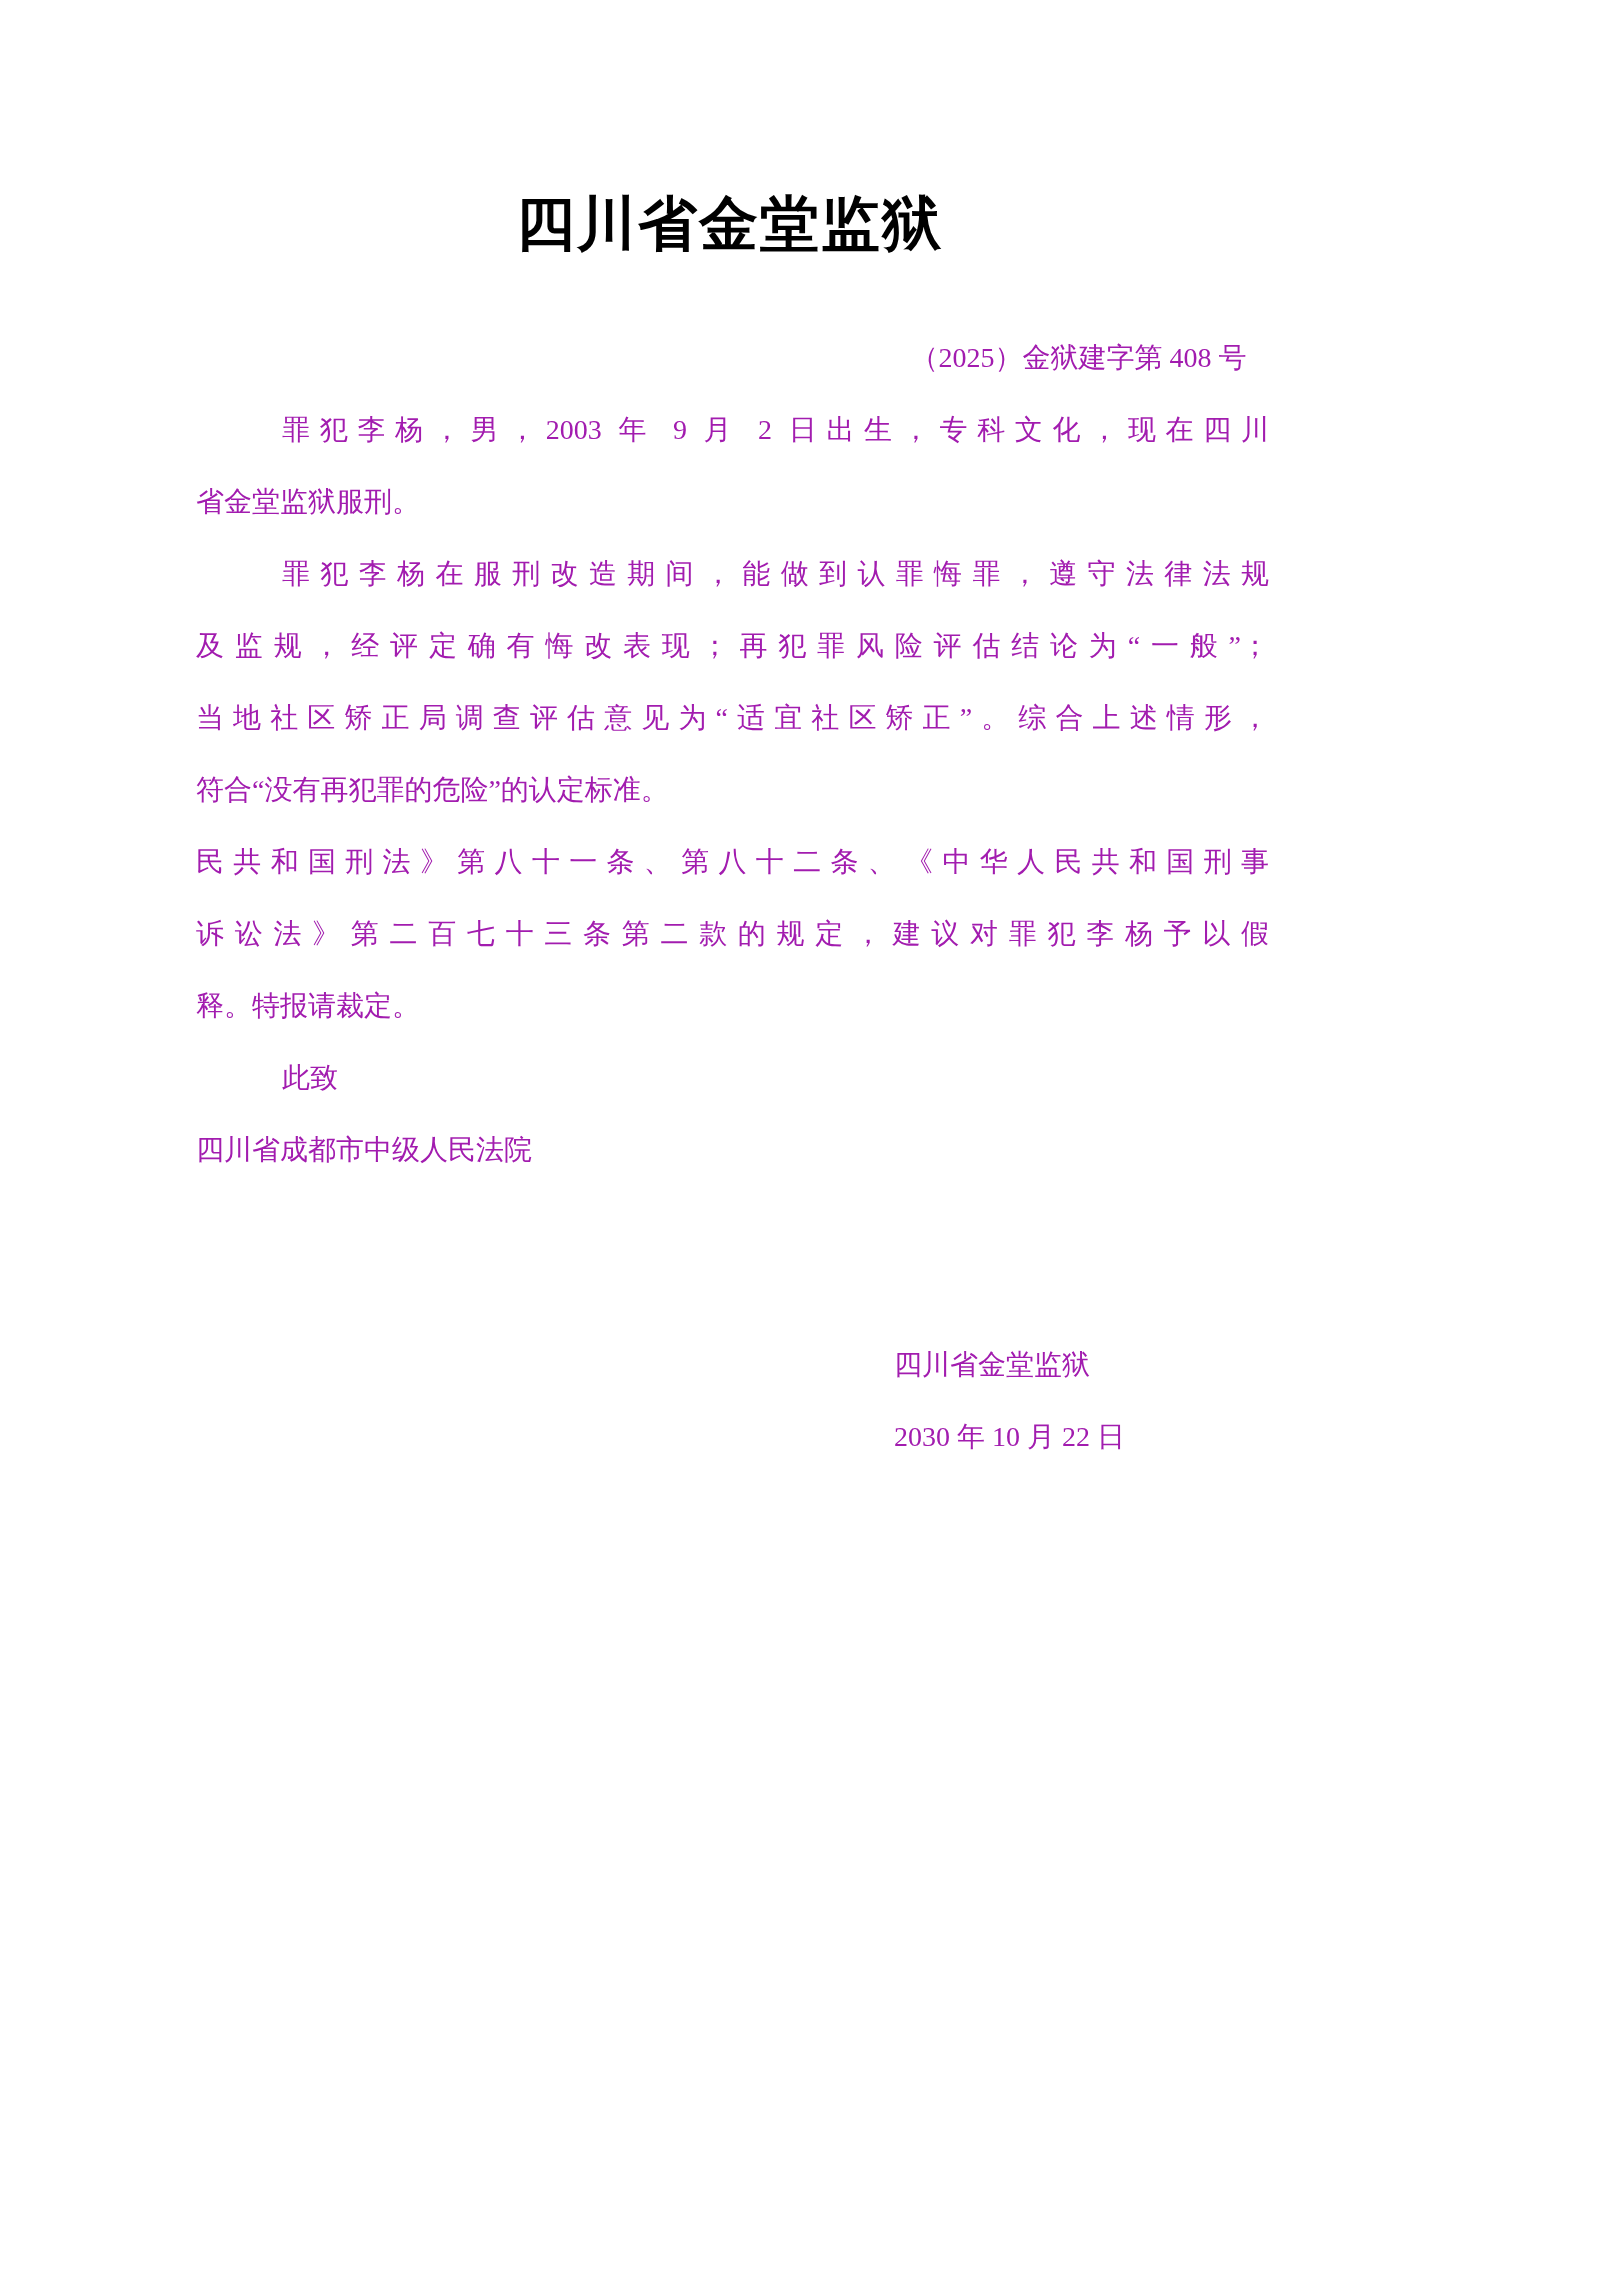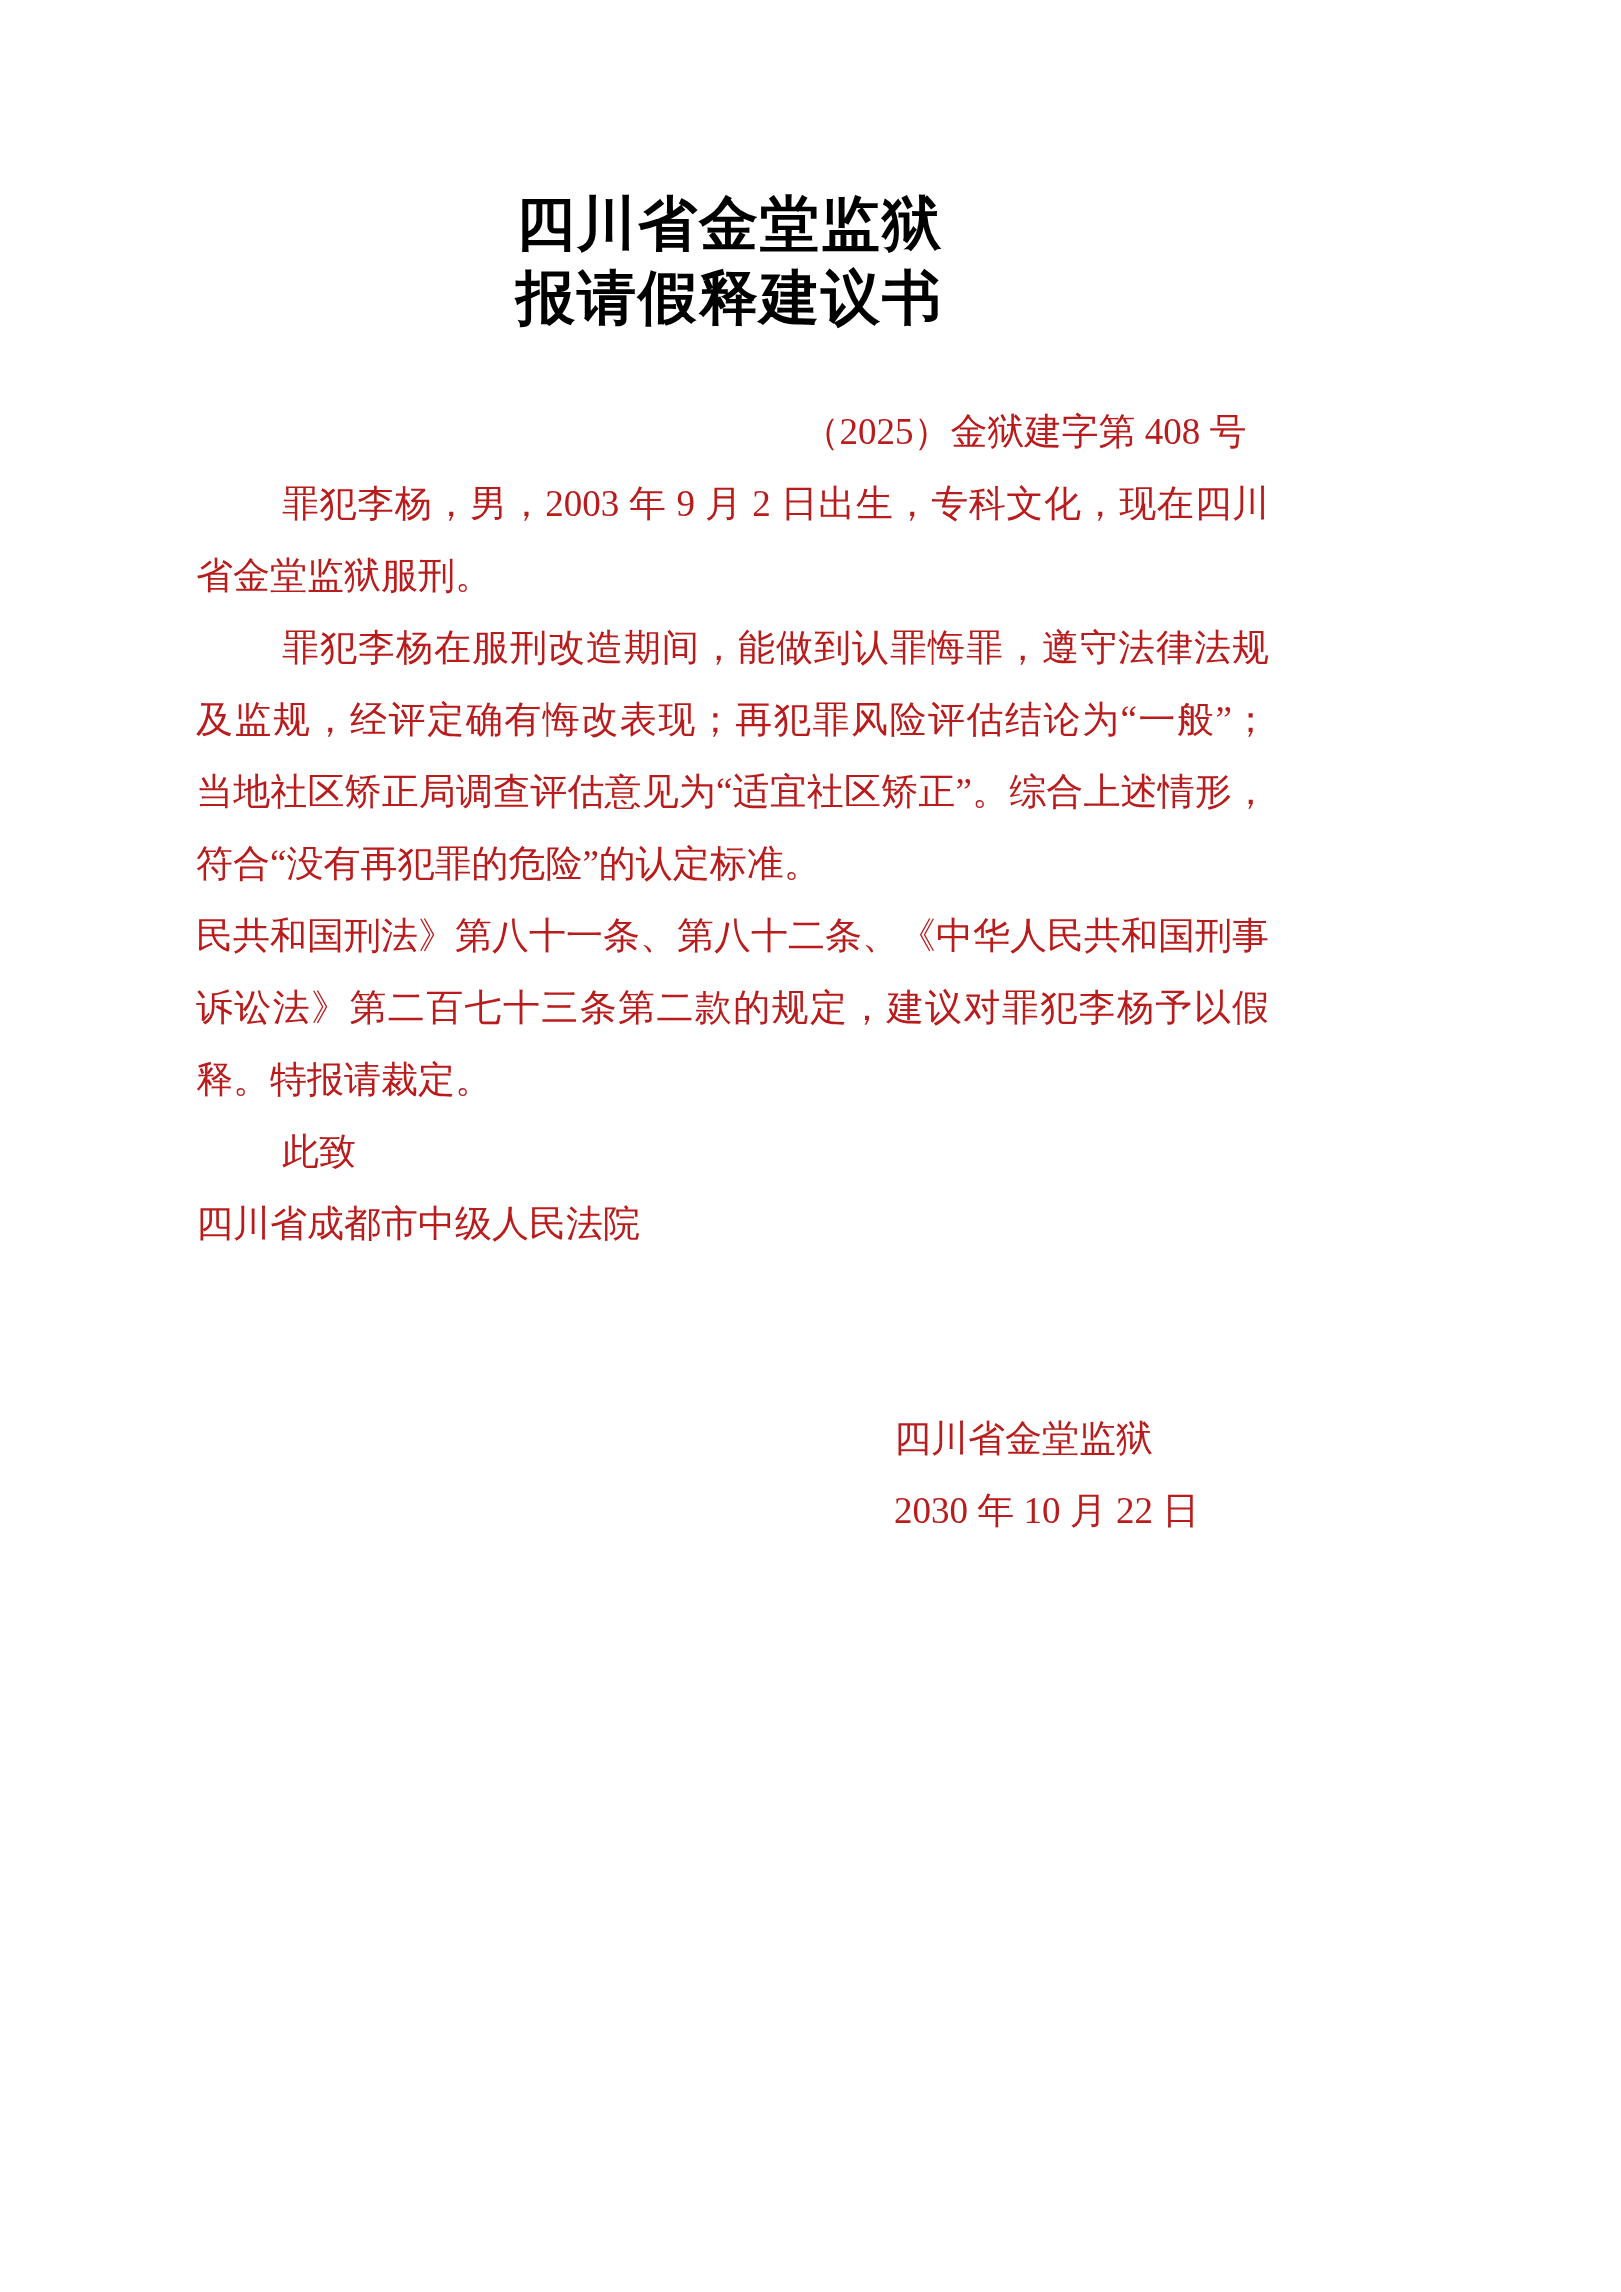--- a/index.html
+++ b/index.html
@@ -21,23 +21,23 @@
     text-align: center;
     font-family: "Liberation Sans", "DejaVu Sans", sans-serif;
     font-weight: bold;
     font-size: 59px;
     line-height: 74px;
     color: #000000;
     letter-spacing: 2px;
   }
   .body-block {
     margin: 61px 190px 0 196px;
-    font-size: 37px;
+    font-size: 28px;
     line-height: 72px;
-    color: #b91c1c;
+    color: #a21caf;
   }
   .docnum {
     text-align: right;
     padding-right: 22.5px;
   }
   .line {
     text-align: justify;
     text-justify: inter-character;
   }
   .line.full {
@@ -58,21 +58,20 @@
     white-space: nowrap;
   }
 </style>
 </head>
 <body>
 
 <div class="page">
 
   <div class="titles">
     <div>四川省金堂监狱</div>
-    <div>报请假释建议书</div>
   </div>
 
   <div class="body-block">
 
     <div class="docnum">（2025）金狱建字第 408 号</div>
 
     <div>
       <div class="line full indent">罪犯李杨，男，2003 年 9 月 2 日出生，专科文化，现在四川</div>
       <div class="line last">省金堂监狱服刑。</div>
     </div>

